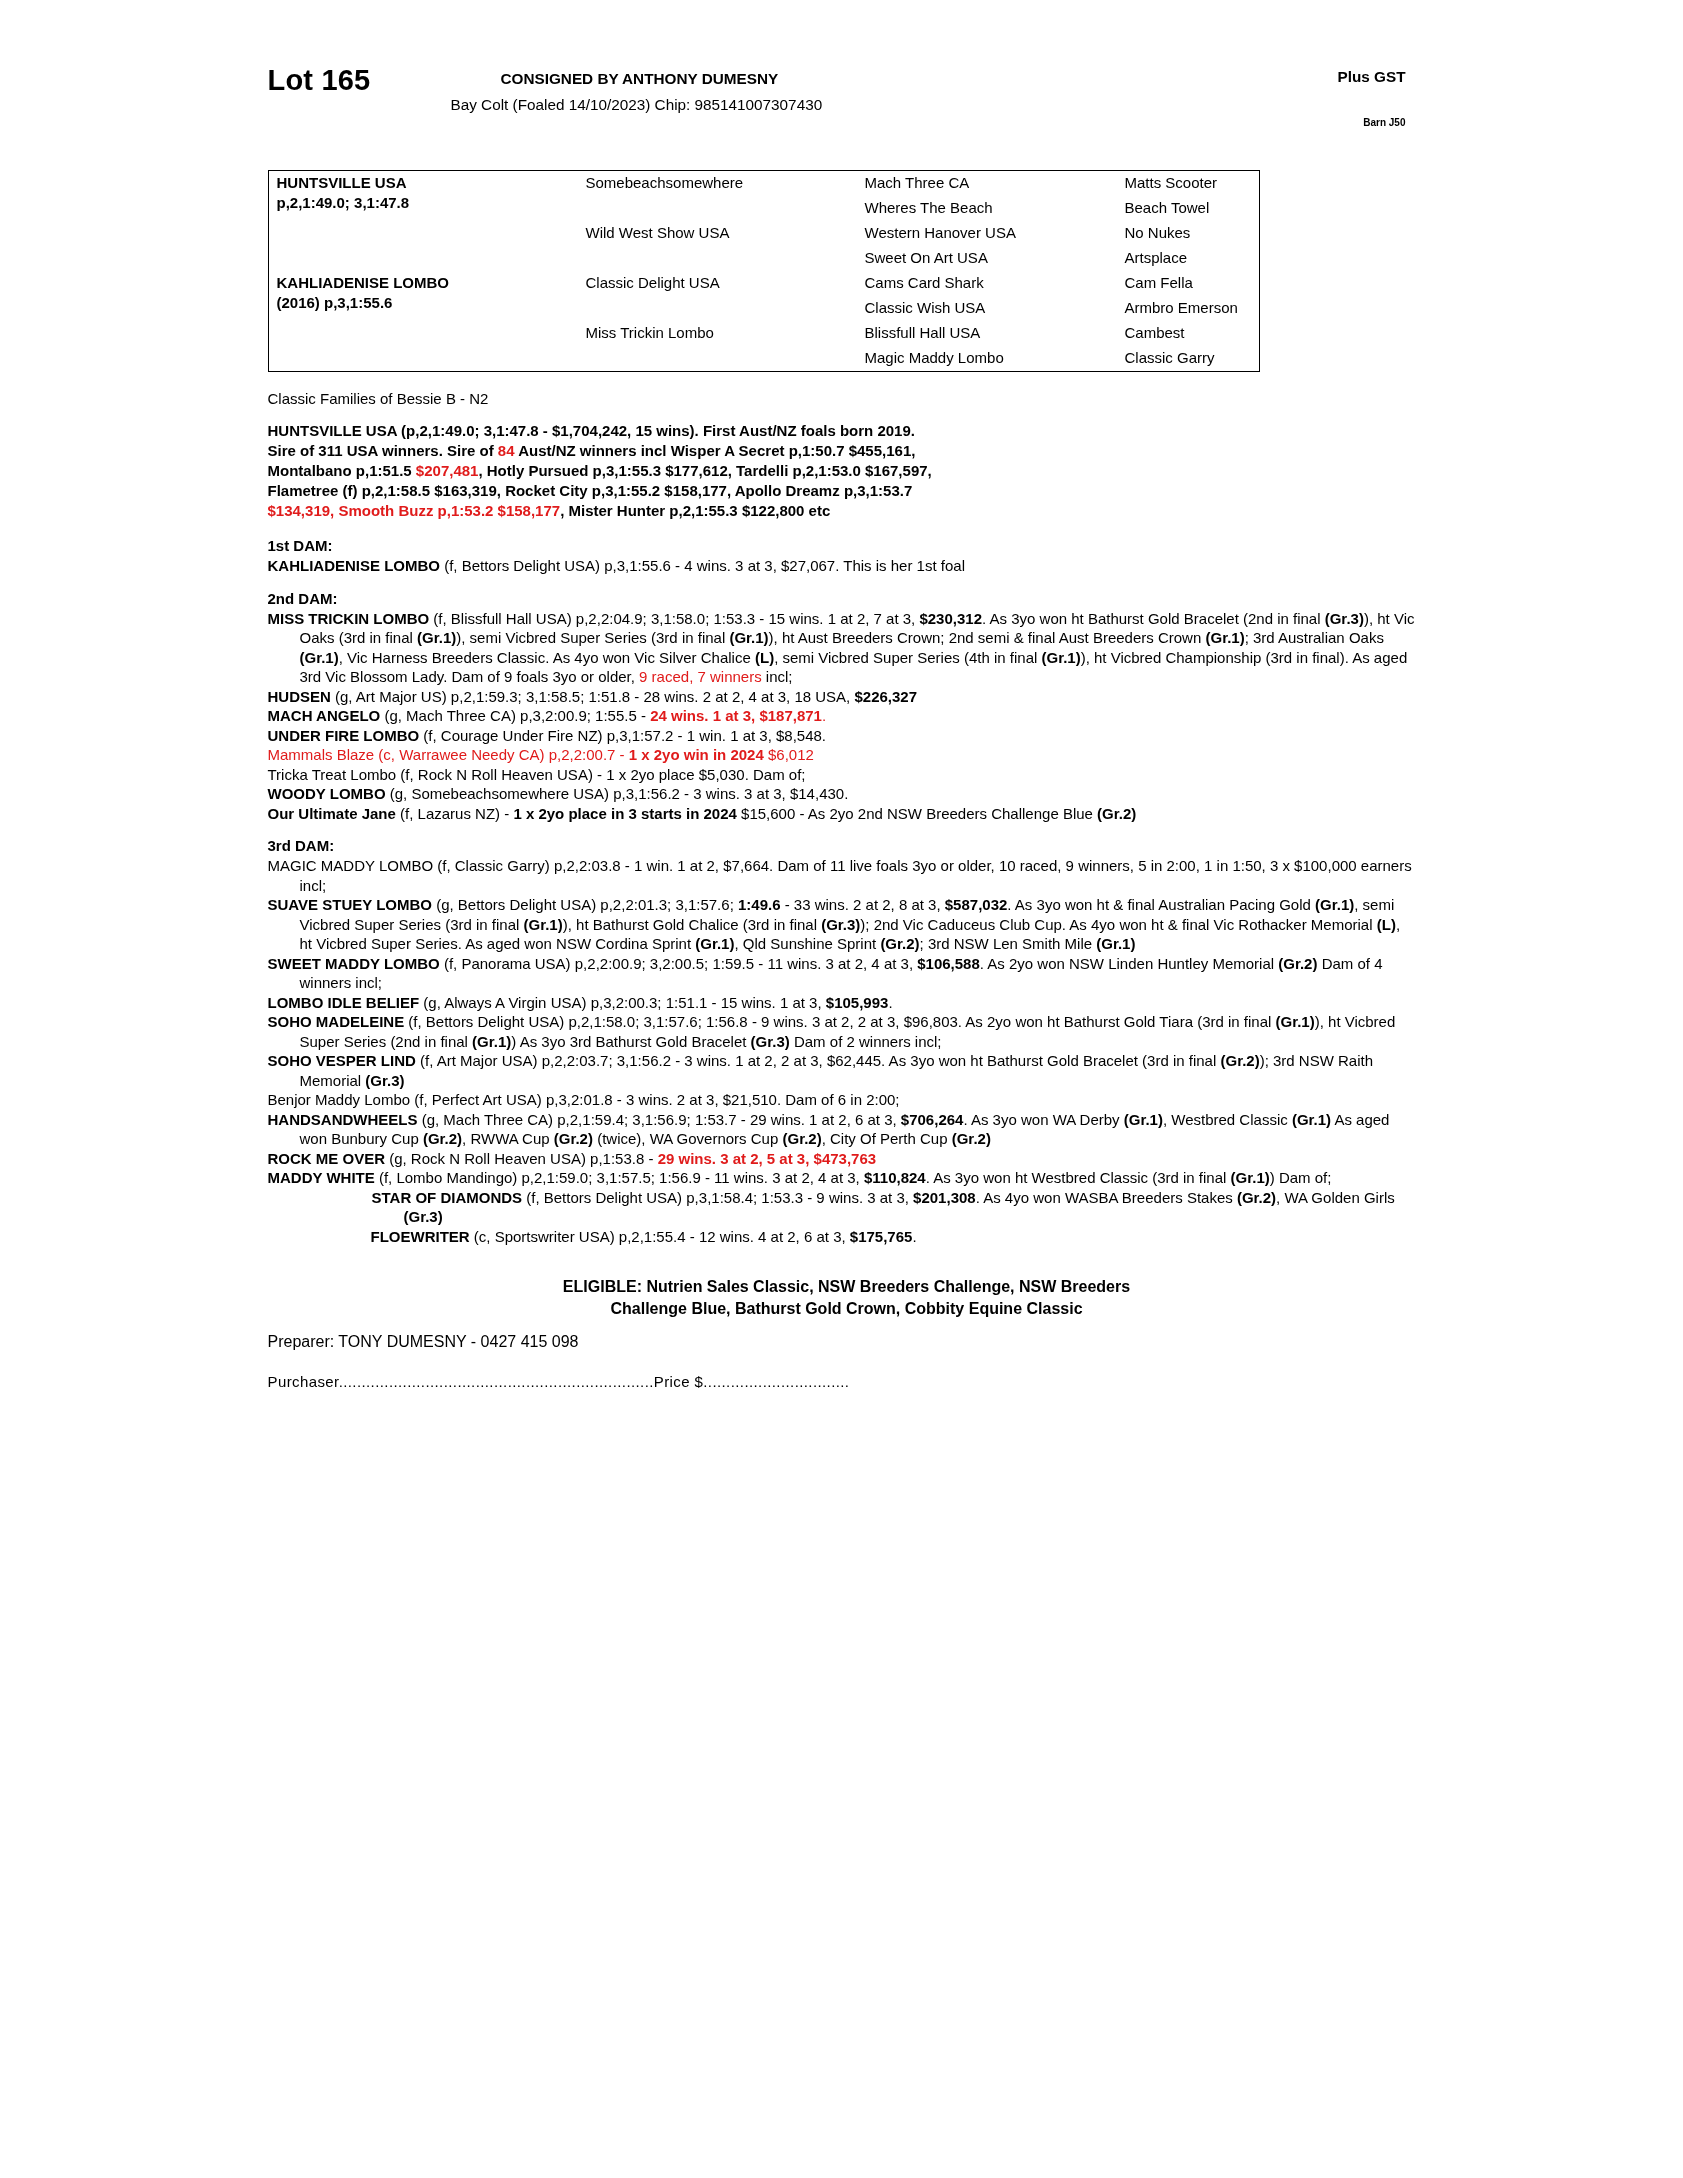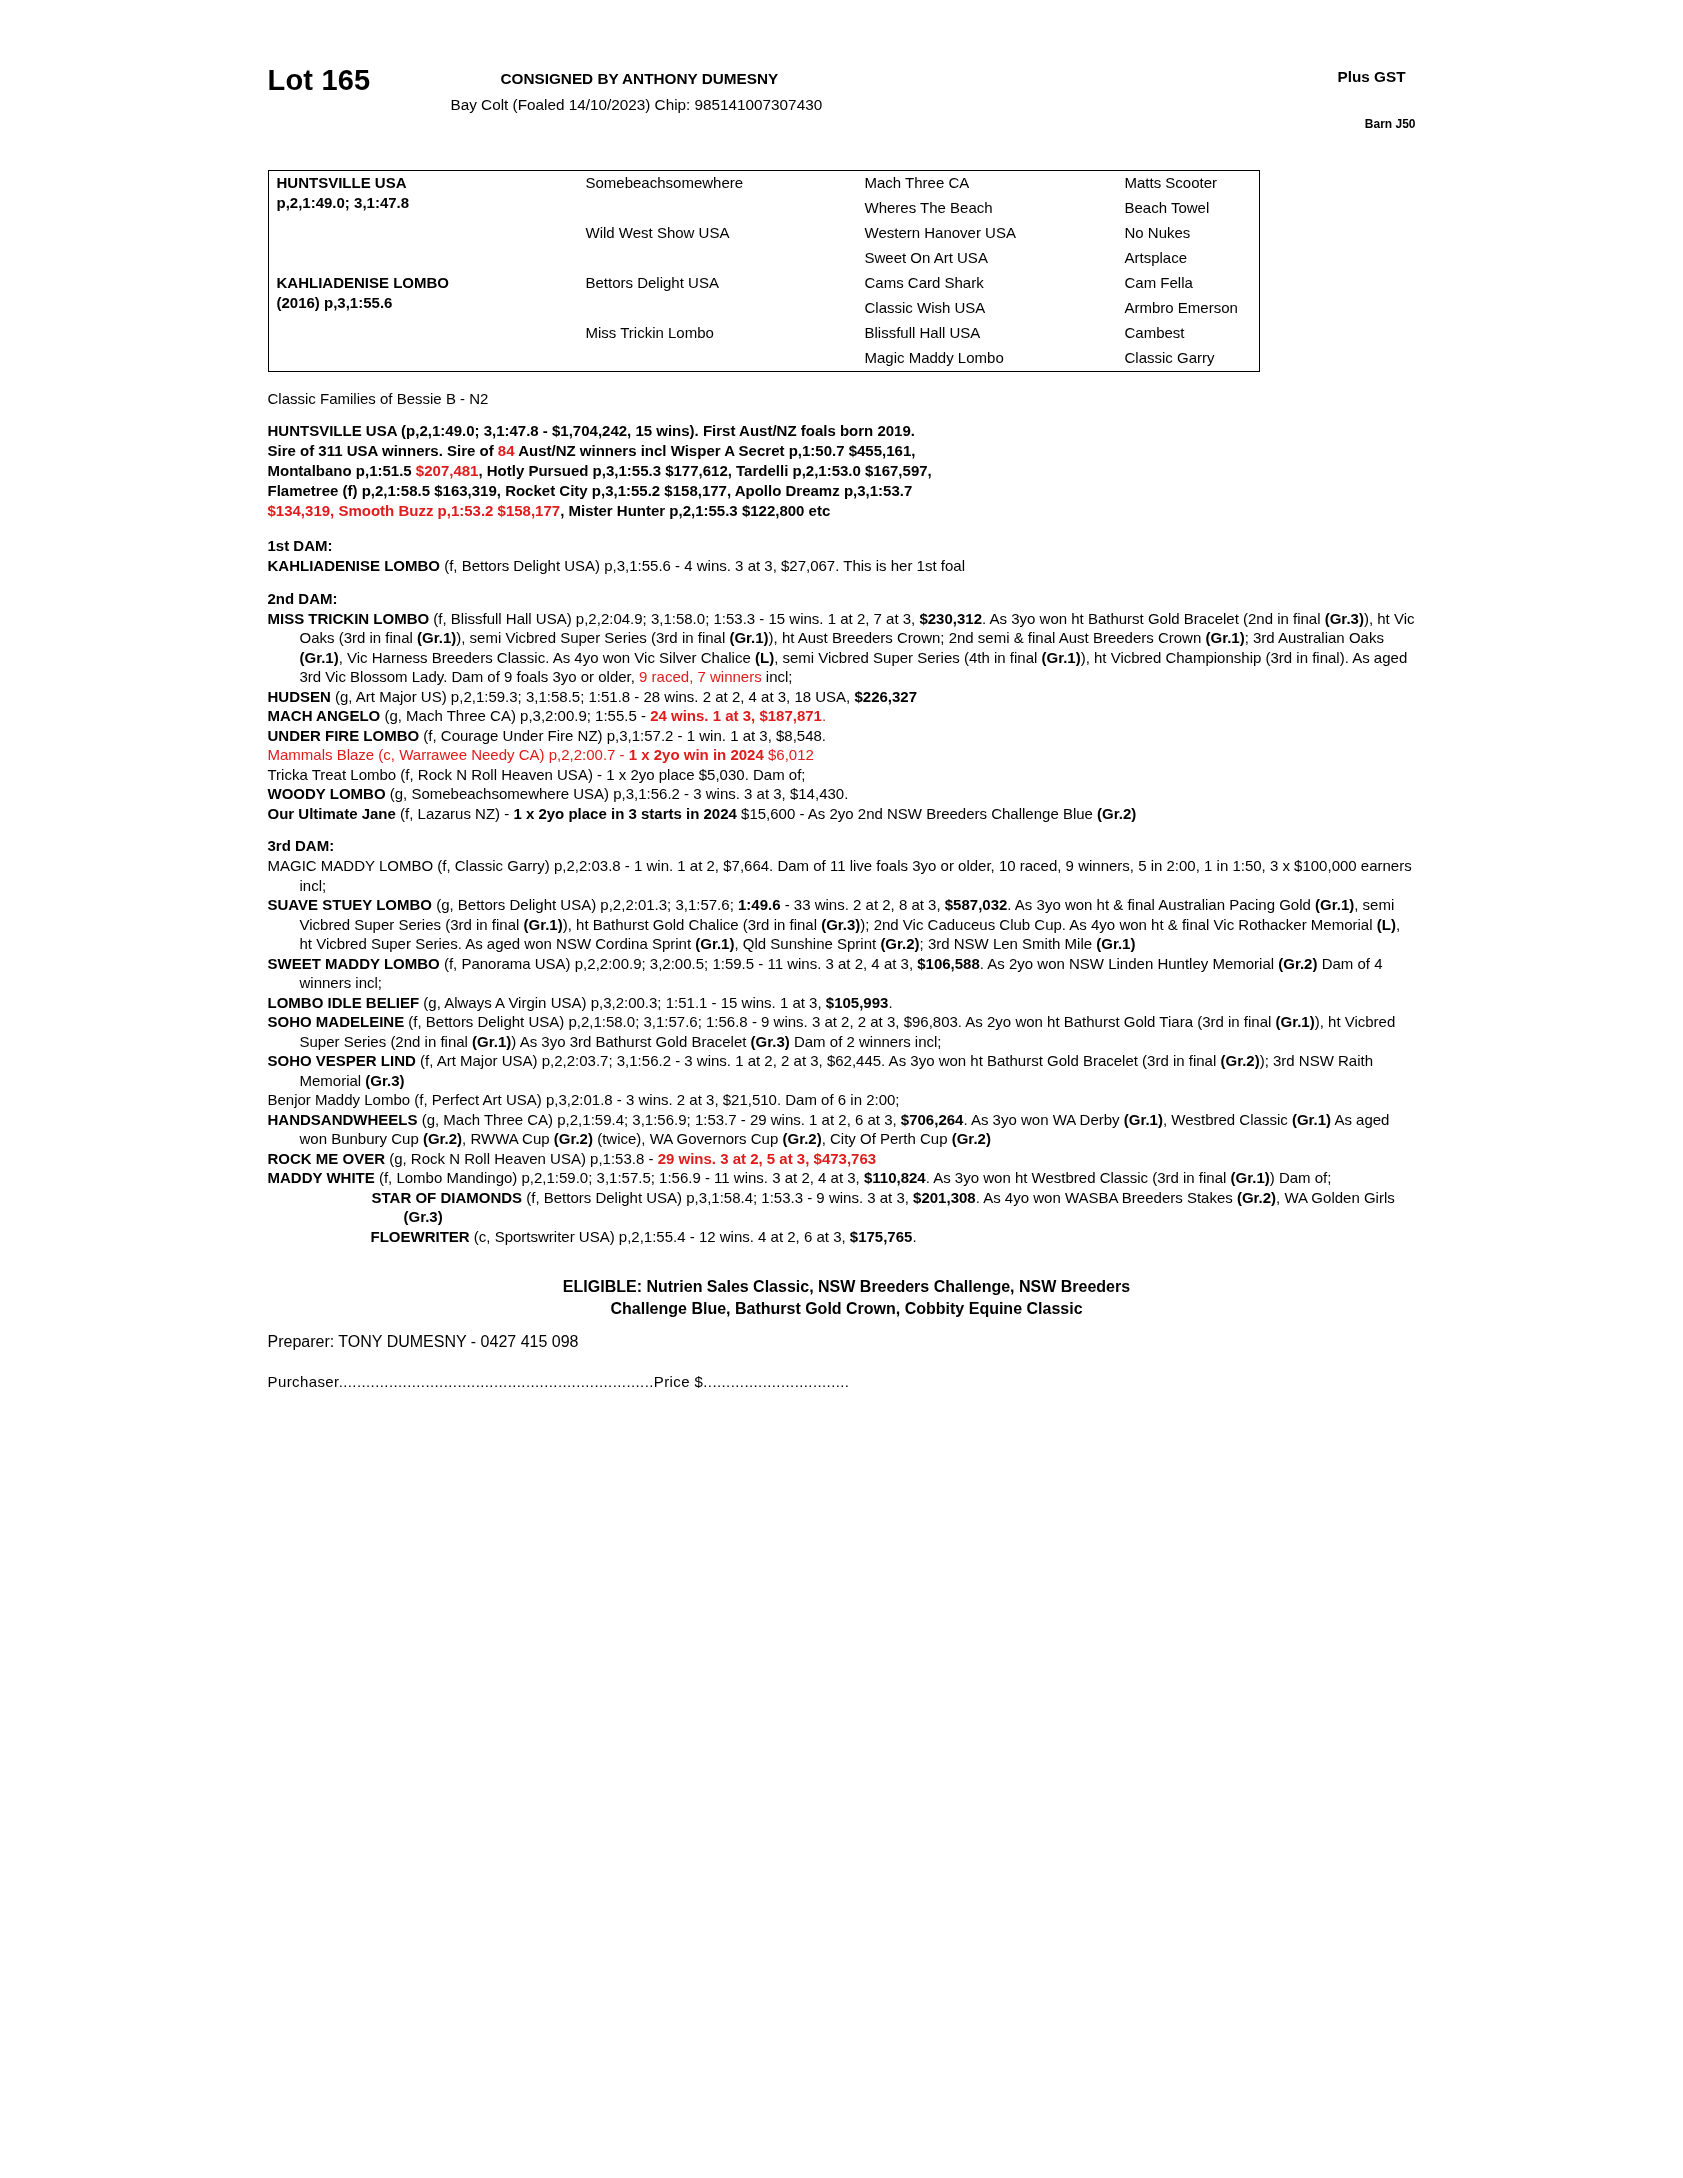--- a/index.html
+++ b/index.html
@@ -55,23 +55,23 @@
   }
   .plus-gst {
     position: absolute;
     right: 10px;
     top: 14px;
     font-size: 15.3px;
     font-weight: bold;
   }
   .barn {
     position: absolute;
-    right: 0;
+    right: 10px;
     top: 63px;
-    font-size: 12px;
+    font-size: 10px;
     font-weight: bold;
   }
 
   
   .ped-wrap {
     margin-top: 21px;
     border: 1.6px solid #000;
     width: 990px;
     margin-left: 0;
   }
@@ -180,21 +180,21 @@
         <tr>
           <td class="col2"></td>
           <td class="col3">Sweet On Art USA</td>
           <td class="col4">Artsplace</td>
         </tr>
         <tr>
           <td class="col1" rowspan="2">
             <div class="bold">KAHLIADENISE LOMBO</div>
             <div class="bold">(2016) p,3,1:55.6</div>
           </td>
-          <td class="col2">Bettors Delight USA</td>
+          <td class="col2">Classic Delight USA</td>
           <td class="col3">Cams Card Shark</td>
           <td class="col4">Cam Fella</td>
         </tr>
         <tr>
           <td class="col2"></td>
           <td class="col3">Classic Wish USA</td>
           <td class="col4">Armbro Emerson</td>
         </tr>
         <tr>
           <td class="col1" rowspan="2"></td>

